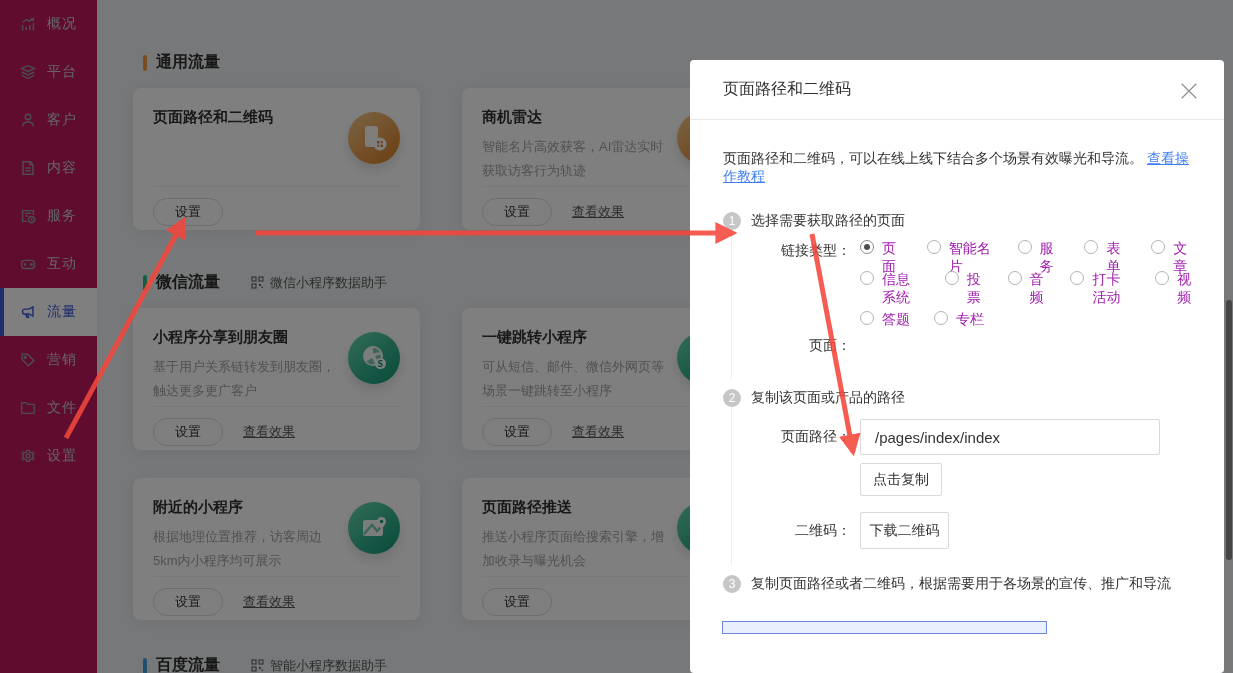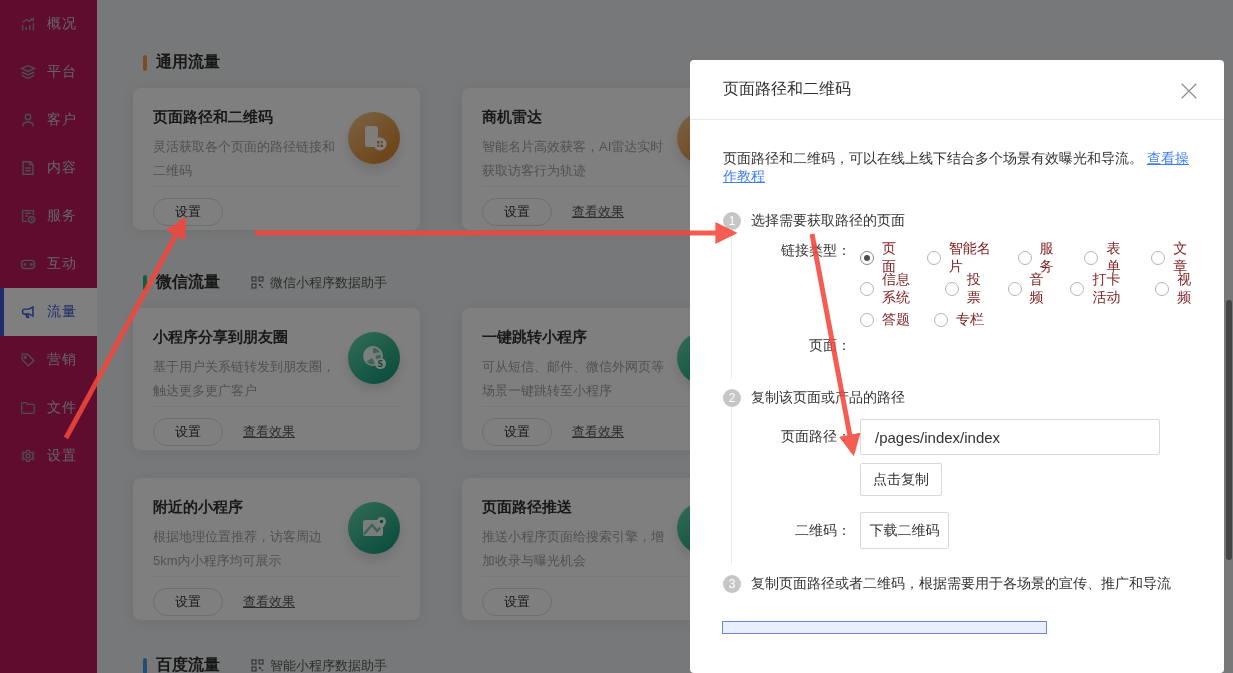--- a/index.html
+++ b/index.html
@@ -49,21 +49,21 @@
   .link-tutorial { color:#3f7ef7; text-decoration:underline; cursor:pointer; }
   .step-row { display:flex; align-items:center; gap:10px; margin-top:26px; }
   .step-num { width:18px; height:18px; border-radius:50%; background:#c6c6c6; color:#fff; font-size:12px; display:flex; align-items:center; justify-content:center; flex:none; }
   .step-title { font-size:14px; color:#333; }
   .step-body { margin-left:8px; border-left:1px solid #ededed; padding-left:0; }
   .form-row { display:flex; }
   .form-label { width:119px; text-align:right; font-size:14px; color:#333; flex:none; }
   .form-ctrl { margin-left:9px; }
 
   .radio-row { display:flex; align-items:center; height:31px; gap:24px; }
-  .radio-item { display:flex; align-items:center; gap:8px; font-size:14px; color:#7f1d1d; cursor:pointer; }
+  .radio-item { display:flex; align-items:flex-start; gap:8px; font-size:14px; color:#a21caf; cursor:pointer; }
   .radio { width:14px; height:14px; border:1px solid #b3b3b3; border-radius:50%; background:#fff; flex:none; }
   .radio.checked { border-color:#8a8a8a; }
   .radio.checked::after { content:""; display:block; width:6px; height:6px; margin:3px; border-radius:50%; background:#4d4d4d; }
 
   .select-box { width:300px; height:33px; border:1px solid #d9d9d9; border-radius:2px; position:relative; font-size:14px; color:#333; display:flex; align-items:center; padding-left:12px; margin-top:4px; cursor:pointer; background:#fff; }
   .select-chevron { position:absolute; right:12px; top:11px; color:#9a9a9a; }
   .input-box { width:300px; height:36px; border:1px solid #d9d9d9; border-radius:2px; font-size:15px; color:#333; display:flex; align-items:center; padding-left:14px; background:#fff; }
   .btn-plain { border:1px solid #d9d9d9; background:#fff; border-radius:2px; font-size:14px; color:#333; cursor:pointer; }
   .btn-copy { width:82px; height:33px; }
   .btn-qr { width:89px; height:37px; }
@@ -190,21 +190,20 @@
 
   <main class="content">
 
     <div class="sec-header" id="sh-general">
       <span class="sec-bar orange"></span>
       <span class="sec-title">通用流量</span>
     </div>
 
     <div class="card" id="card-qrcode">
       <div class="card-title">页面路径和二维码</div>
-      <div class="card-desc">灵活获取各个页面的路径链接和二维码</div>
       <div class="card-icon orange">
         <svg width="34" height="34" viewBox="0 0 34 34">
             <rect x="8" y="5" width="13" height="21" rx="2.5" fill="#fff" opacity="0.95"></rect>
             <circle cx="23" cy="23" r="6.5" fill="#fff"></circle>
             <rect x="20" y="20" width="2.4" height="2.4" fill="#d68230"></rect>
             <rect x="23.6" y="20" width="2.4" height="2.4" fill="#d68230" opacity="0.7"></rect>
             <rect x="20" y="23.6" width="2.4" height="2.4" fill="#d68230" opacity="0.7"></rect>
             <rect x="23.6" y="23.6" width="2.4" height="2.4" fill="#d68230"></rect>
           </svg>
       </div>

